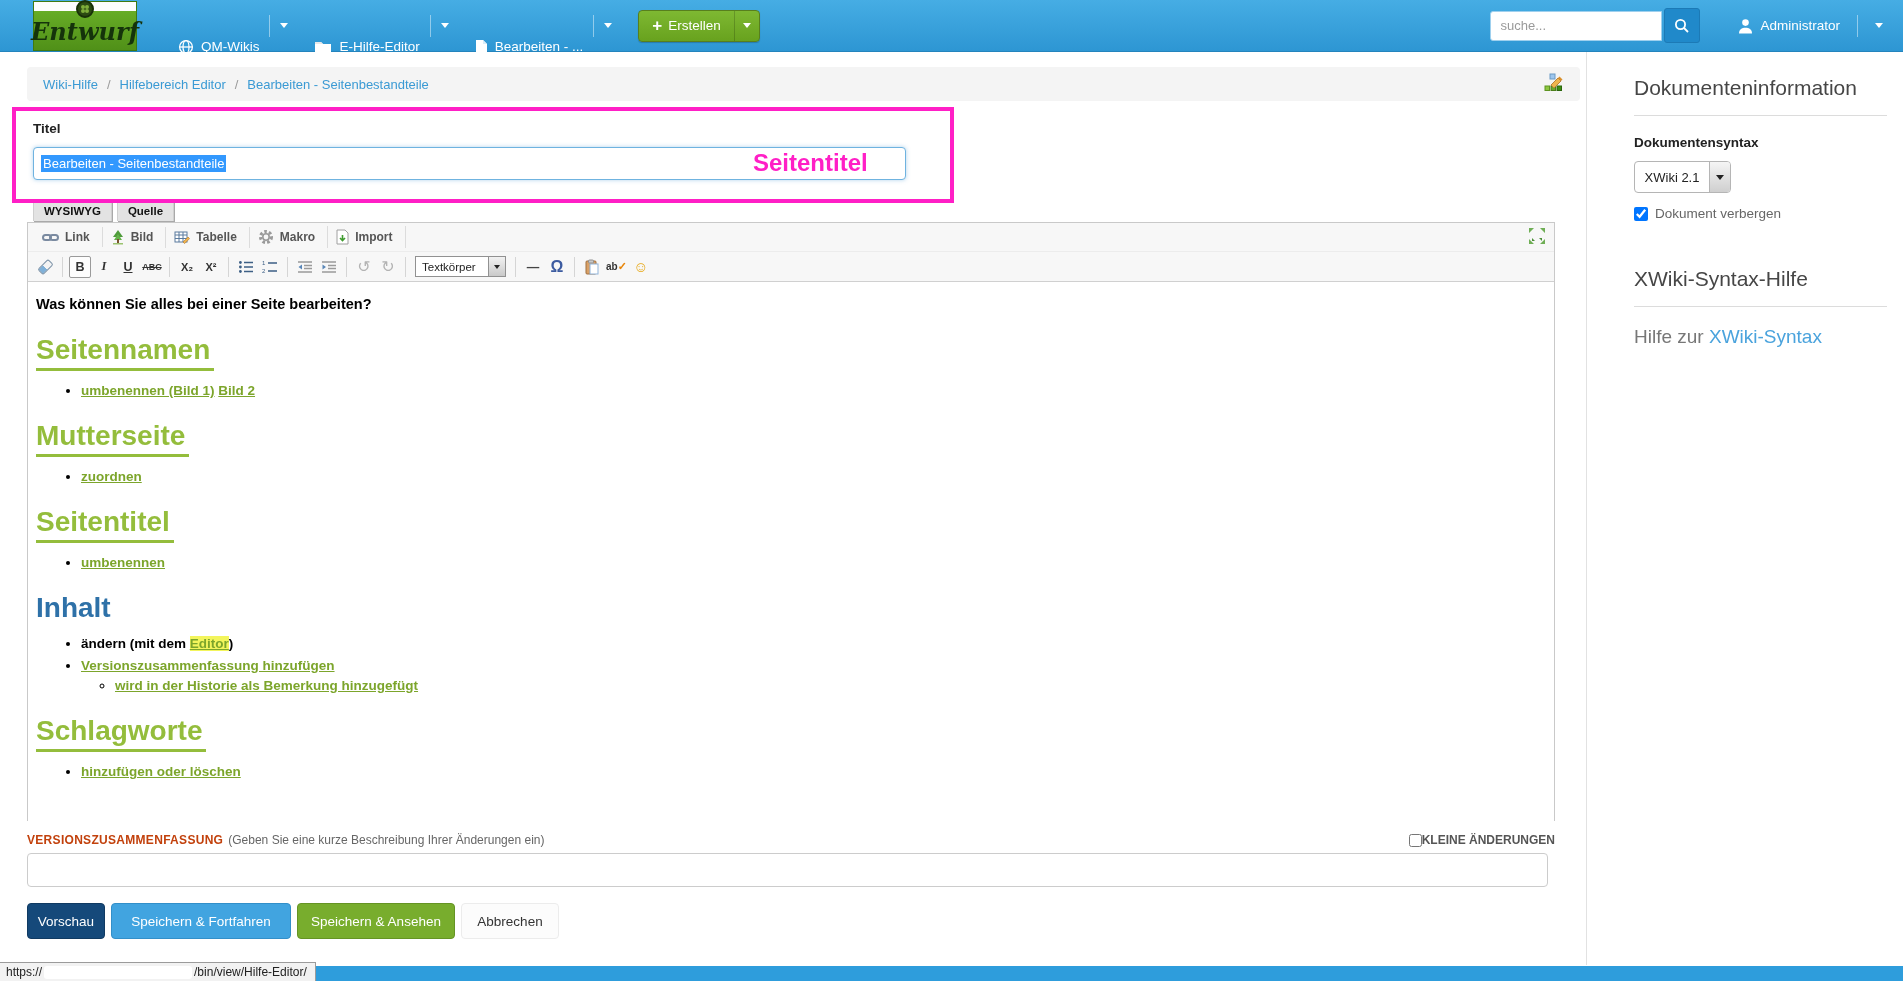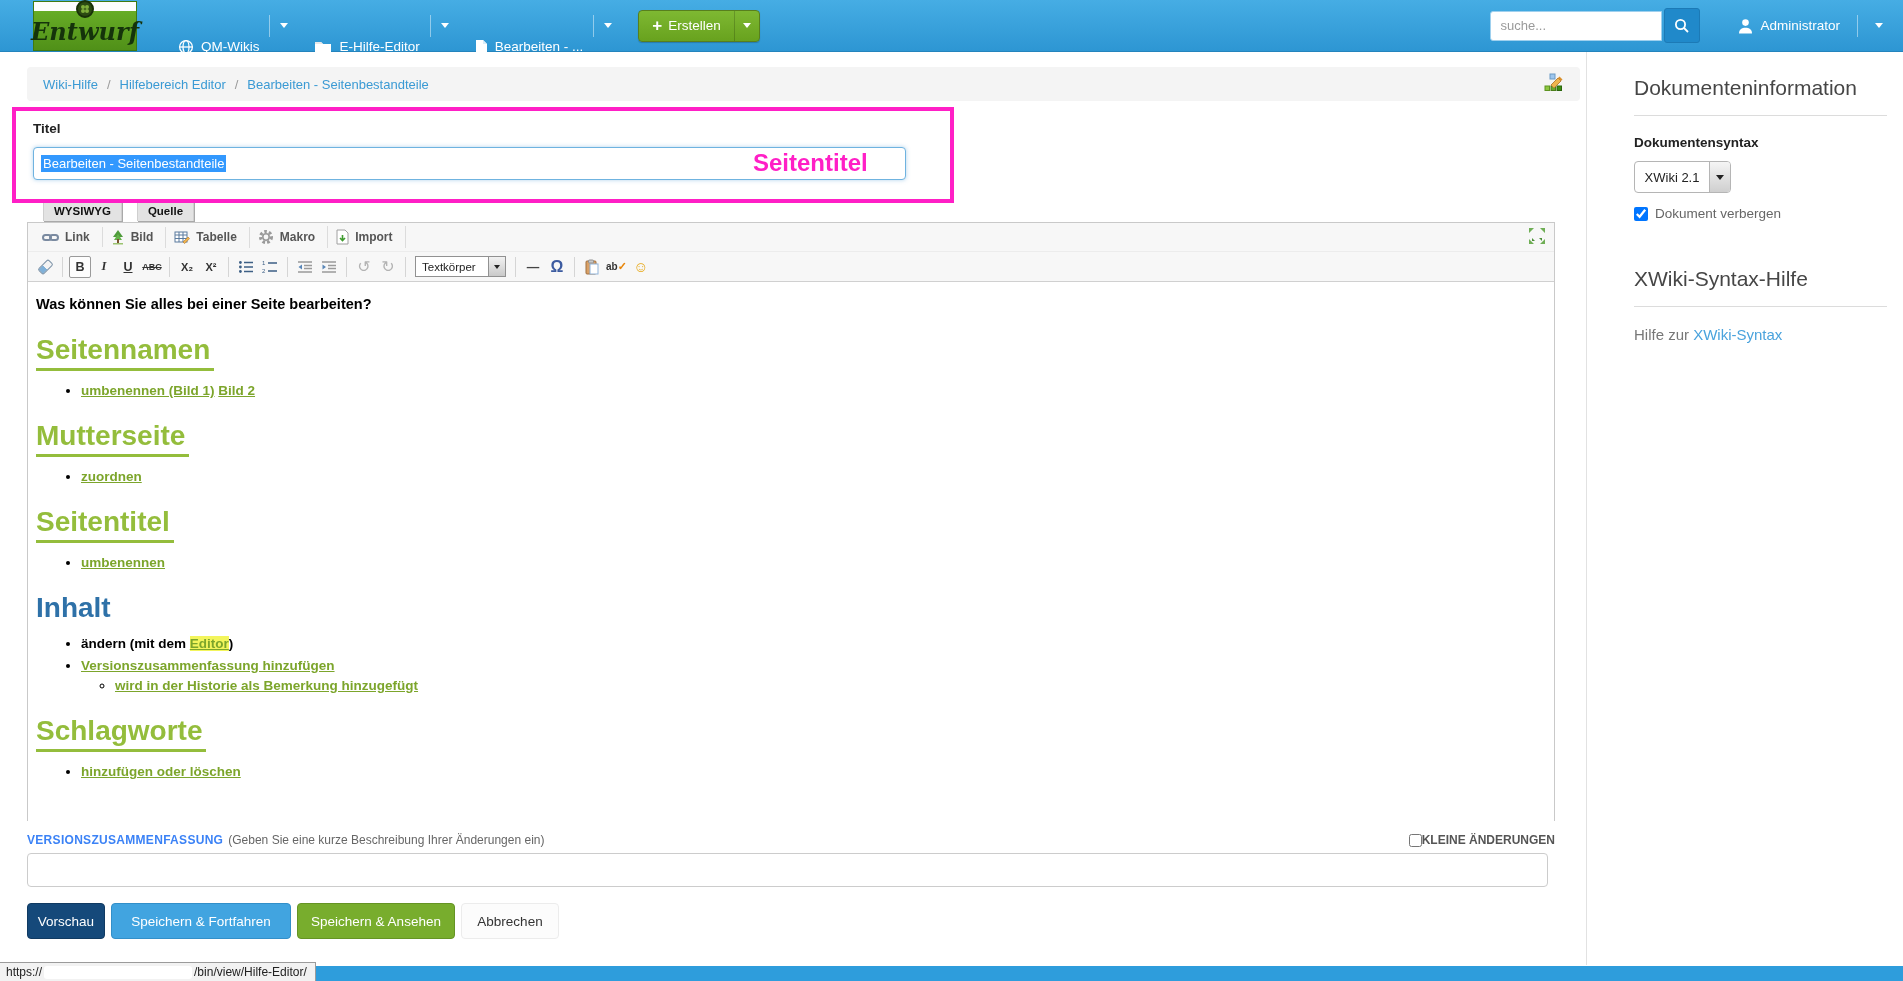--- a/index.html
+++ b/index.html
@@ -48,21 +48,21 @@
   .pink-box { position:absolute; left:12px; top:107px; width:942px; height:96px; border:4px solid #ff1fc6; pointer-events:none; z-index:30; }
   .titel-label { position:absolute; left:33px; top:121px; font-size:13.5px; font-weight:bold; color:#222; }
   .title-input { position:absolute; left:33px; top:147px; width:873px; height:33px; background:#fff;
     border:1px solid #6fb3e0; border-radius:4px; box-shadow:0 0 4px rgba(98,168,220,.5); display:flex; align-items:center; padding:0 7px; cursor:text; }
   .title-selected { background:#3298fe; color:#fff; font-size:13px; padding:1px 2px; }
   .title-annotation { position:absolute; left:753px; top:149px; width:131px; font-size:24px; font-weight:bold; color:#ff1fc6; z-index:31; }
 
   
   .tabs { position:absolute; left:33px; top:201px; display:flex; gap:5px; z-index:5; }
   .tab { background:#e3e3e3; border:1px solid #cfcfcf; border-bottom:none; box-shadow:1px 1px 0 #a9a9a9;
-    font-size:11.5px; font-weight:bold; color:#111; padding:3px 10px 4px; cursor:pointer;margin-left:10px; }
+    font-size:11.5px; font-weight:bold; color:#111; padding:3px 10px 4px; cursor:pointer; }
 
   
   .editor { position:absolute; left:27px; top:222px; width:1528px; height:599px; border:1px solid #c9c9c9; background:#f7f7f7; }
   .tb-row1 { height:28px; display:flex; align-items:center; padding:0 6px; position:relative; }
   .menu-btn { display:flex; align-items:center; gap:6px; font-size:12px; font-weight:bold; color:#555;
     padding:3px 12px 3px 8px; border-right:1px solid #dcdcdc; cursor:pointer; }
   .maximize { position:absolute; right:8px; top:4px; cursor:pointer; }
   .tb-row2 { height:30px; display:flex; align-items:center; padding:0 5px; border-top:1px solid #ececec; }
   .fbtn { min-width:22px; height:22px; display:flex; align-items:center; justify-content:center; font-size:12.5px; color:#333;
     margin:0 1px; cursor:pointer; border:1px solid transparent; border-radius:2px; }
@@ -93,21 +93,21 @@
   ul.lvl1 { margin:10px 0 10px 45px; }
   ul.lvl1 > li { margin:7px 0; font-size:13.5px; }
   ul.lvl2 { list-style:circle; margin:5px 0 2px 34px; }
   ul.lvl2 > li { margin:4px 0; font-size:13.5px; }
   .clink { color:#7ca52b; font-weight:bold; text-decoration:underline; cursor:pointer; }
   .clink.hl { background:#f3f55c; }
   .cbold { color:#000000; font-weight:bold; }
 
   
   .sum-label-row { position:absolute; left:27px; top:833px; width:1528px; display:flex; align-items:center; font-size:12px; }
-  .sum-label { font-weight:bold; color:#3b82f6; letter-spacing:.3px; }
+  .sum-label { font-weight:bold; color:#c2410c; letter-spacing:.3px; }
   .sum-hint { color:#666; margin-left:5px; }
   .minor-wrap { margin-left:auto; display:flex; align-items:flex-end; gap:0; font-weight:bold; color:#555; font-size:12px; }
   .minor-wrap input { width:13px; height:13px; }
   .sum-input { position:absolute; left:27px; top:853px; width:1521px; height:34px; border:1px solid #ccc; border-radius:4px; padding:0 8px; font-size:13px; outline:none; }
 
   
   .actions { position:absolute; left:27px; top:903px; display:flex; gap:6px; }
   .abtn { height:36px; border:none; border-radius:4px; font-size:13.5px; font-family:"Liberation Sans",sans-serif; cursor:pointer; padding:0 4px; }
   .abtn.navy { width:78px; background:#15497a; color:#fff; border:1px solid #103a62; }
   .abtn.blue { width:180px; background:#41a4e0; color:#fff; border:1px solid #328fc9; }
@@ -119,21 +119,21 @@
   .sb-h2 { font-size:21px; color:#464646; font-weight:400; }
   .sb-hr { border:none; border-top:1px solid #dcdcdc; margin:15px 0 19px; width:253px; }
   .sb-syntax-label { font-size:13.5px; font-weight:bold; color:#222; margin-bottom:11px; }
   .sb-select { display:flex; height:32px; width:97px; border:1px solid #b5b5b5; border-radius:4px; overflow:hidden; background:#fff; cursor:pointer; }
   .sb-select .val { flex:1; display:flex; align-items:center; justify-content:center; font-size:13px; color:#222; }
   .sb-select .drop { width:21px; background:linear-gradient(#f5f5f5,#cfcfcf); border-left:1px solid #b5b5b5; display:flex; align-items:center; justify-content:center; }
   .sb-select .drop .dc { border-left:4px solid transparent; border-right:4px solid transparent; border-top:5px solid #222; }
   .sb-check { display:flex; align-items:center; gap:7px; margin-top:13px; font-size:13.5px; color:#666; }
   .sb-check input { width:14px; height:14px; }
   .sb-help-title { margin-top:46px; }
-  .sb-help-line { font-size:15px; color:#777; }
+  .sb-help-line { font-size:19px; color:#777; }
   .sb-help-line .lnk { color:#4aa3dd; cursor:pointer; }
 
   
   .status-tip { position:absolute; left:0; bottom:0; width:316px; height:19px; background:#f2f2f2;
     border-top:1px solid #9b9b9b; border-right:1px solid #9b9b9b; display:flex; align-items:center; padding:0 6px; font-size:12px; color:#222; z-index:10; }
   .redact { display:inline-block; width:148px; height:13px; background:#fff; border-radius:3px; margin:0 2px; }
   .bottom-strip { position:absolute; left:316px; right:0; bottom:0; height:15px; background:#2e9ddc; }
 </style>
 </head>
 <body>

